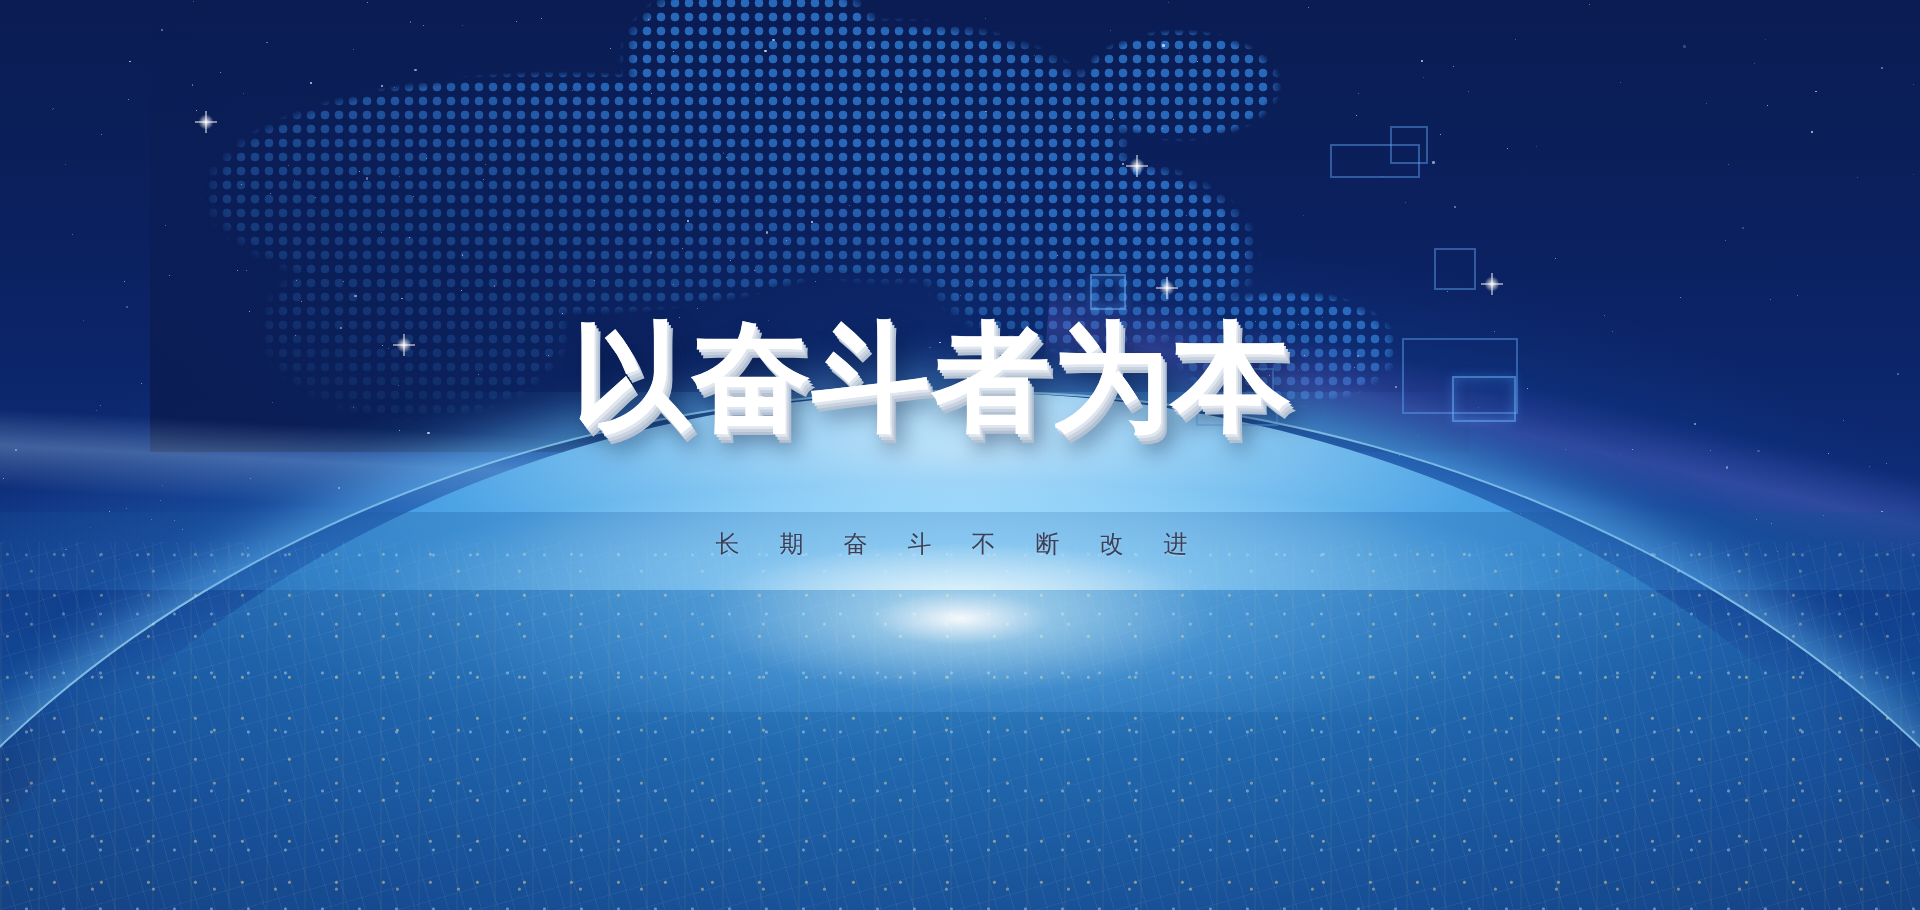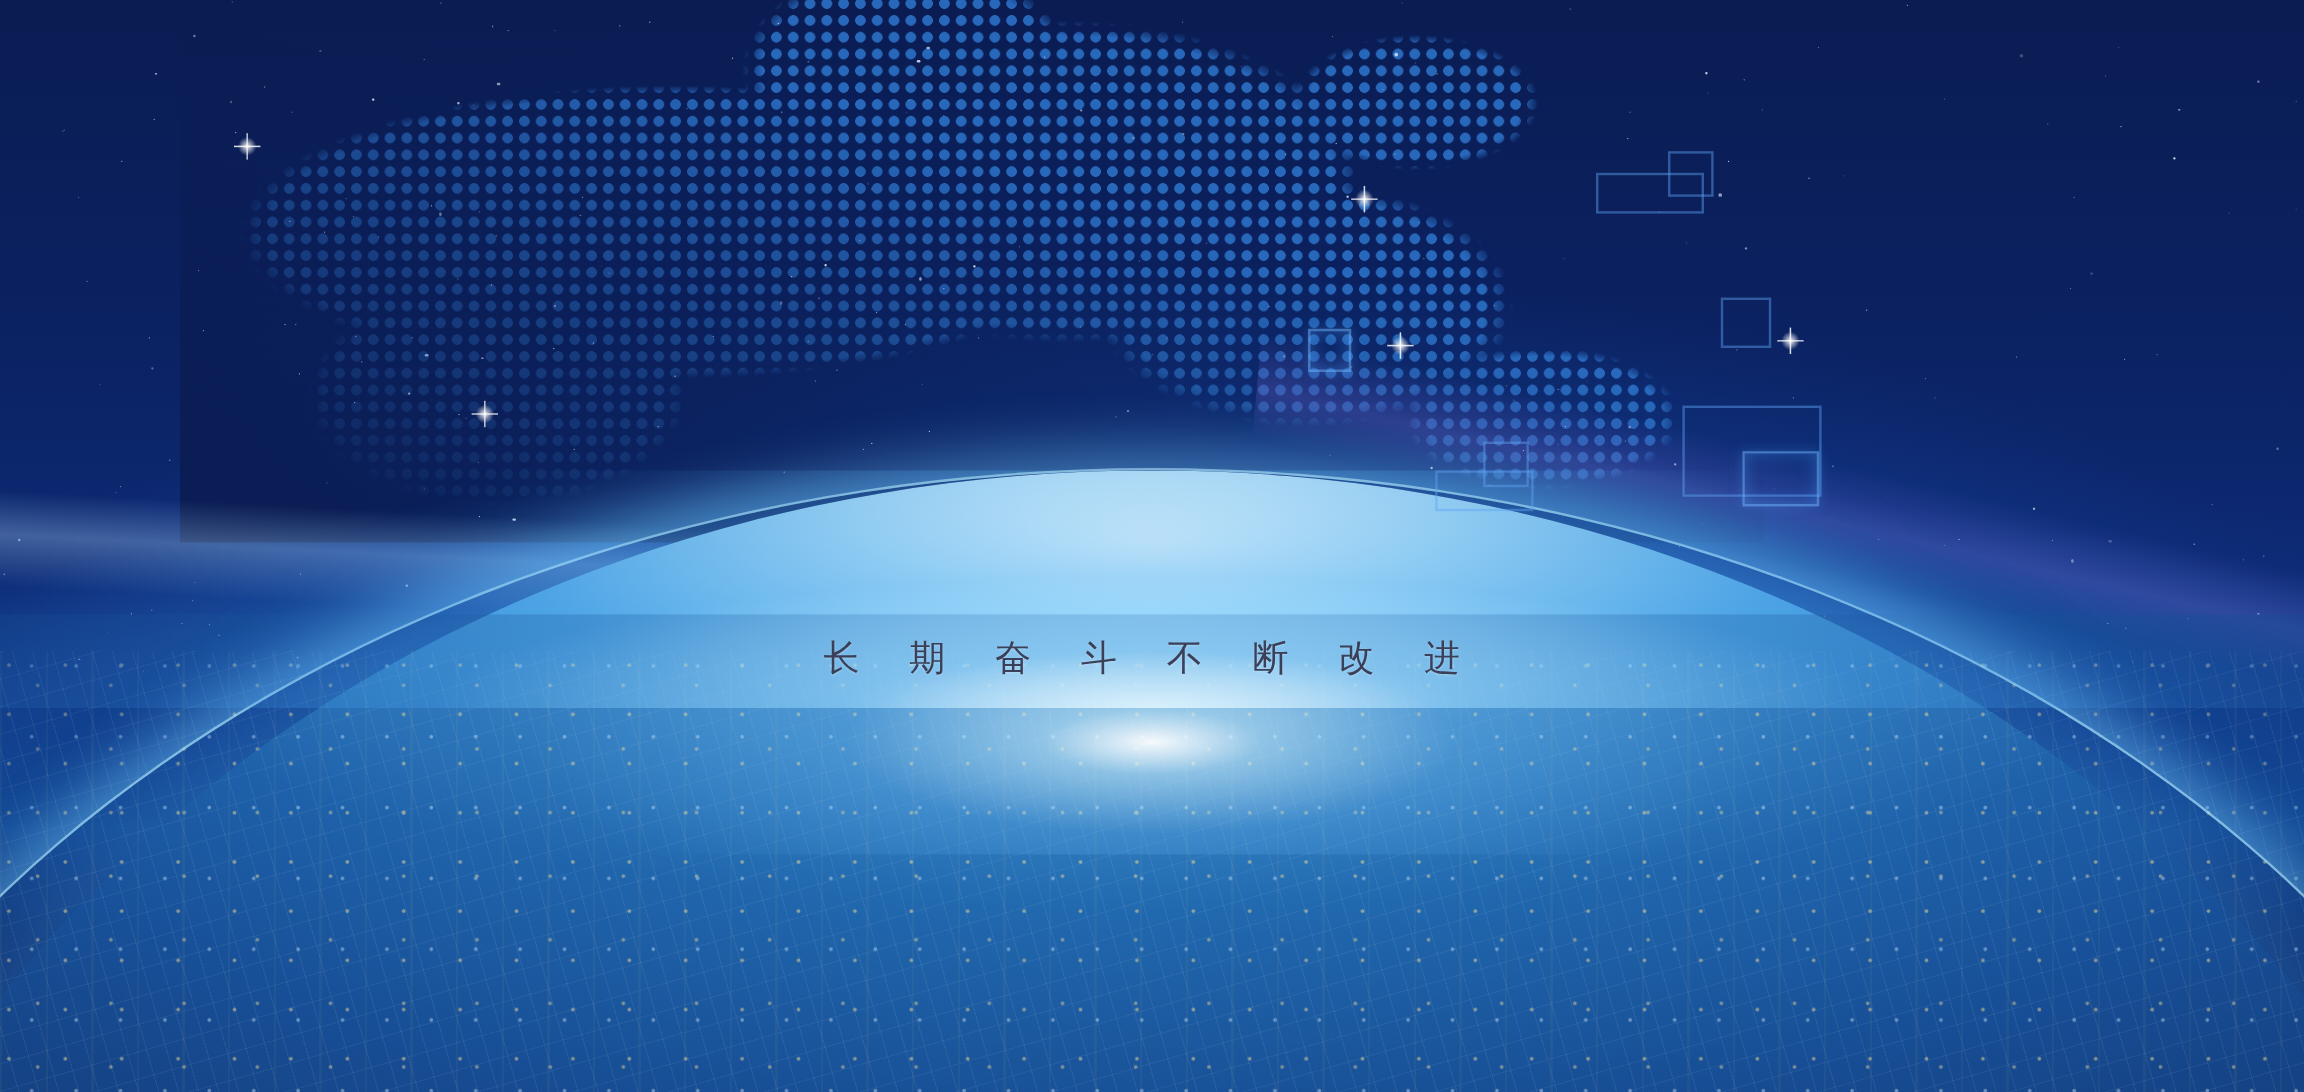--- a/index.html
+++ b/index.html
@@ -162,21 +162,21 @@
     -webkit-text-stroke:0.5px rgba(255,255,255,.9);
   }
   .hl1{left:352px;top:196px;font-size:118px;line-height:1;}
   .hl2{left:572px;top:318px;font-size:118px;line-height:1;}
 
   
   .subtitle{
     position:absolute;left:0;top:528px;width:1920px;
     text-align:center;
     font-family:"Liberation Serif","DejaVu Serif",serif;
-    font-size:30px;font-weight:400;
+    font-size:24px;font-weight:400;
     letter-spacing:17px;
     color:#3b3f57;
     text-shadow:0 1px 2px rgba(235,245,255,.32);
     pointer-events:none;
   }
 </style>
 </head>
 <body>
 
 <div id="stage">
@@ -474,17 +474,18 @@
       <div class="deco" style="left: 1452px; top: 376px; width: 60px; height: 42px;"></div>
       <div class="deco thin" style="left: 1196px; top: 392px; width: 78px; height: 30px;"></div>
       <div class="sparkle" style="left: 1156px; top: 277px;"></div>
       <div class="sparkle" style="left: 1481px; top: 273px;"></div>
       <div class="sparkle" style="left: 1126px; top: 155px;"></div>
       <div class="sparkle" style="left: 393px; top: 334px;"></div>
       <div class="sparkle" style="left: 195px; top: 111px;"></div>
     </div>
 
   <div class="headline">
+    <div class="hl hl2">以奋斗者为本</div>
   </div>
 
   <div class="subtitle">长 期 奋 斗    不 断 改 进</div>
 
 </div>
 
 </body></html>

